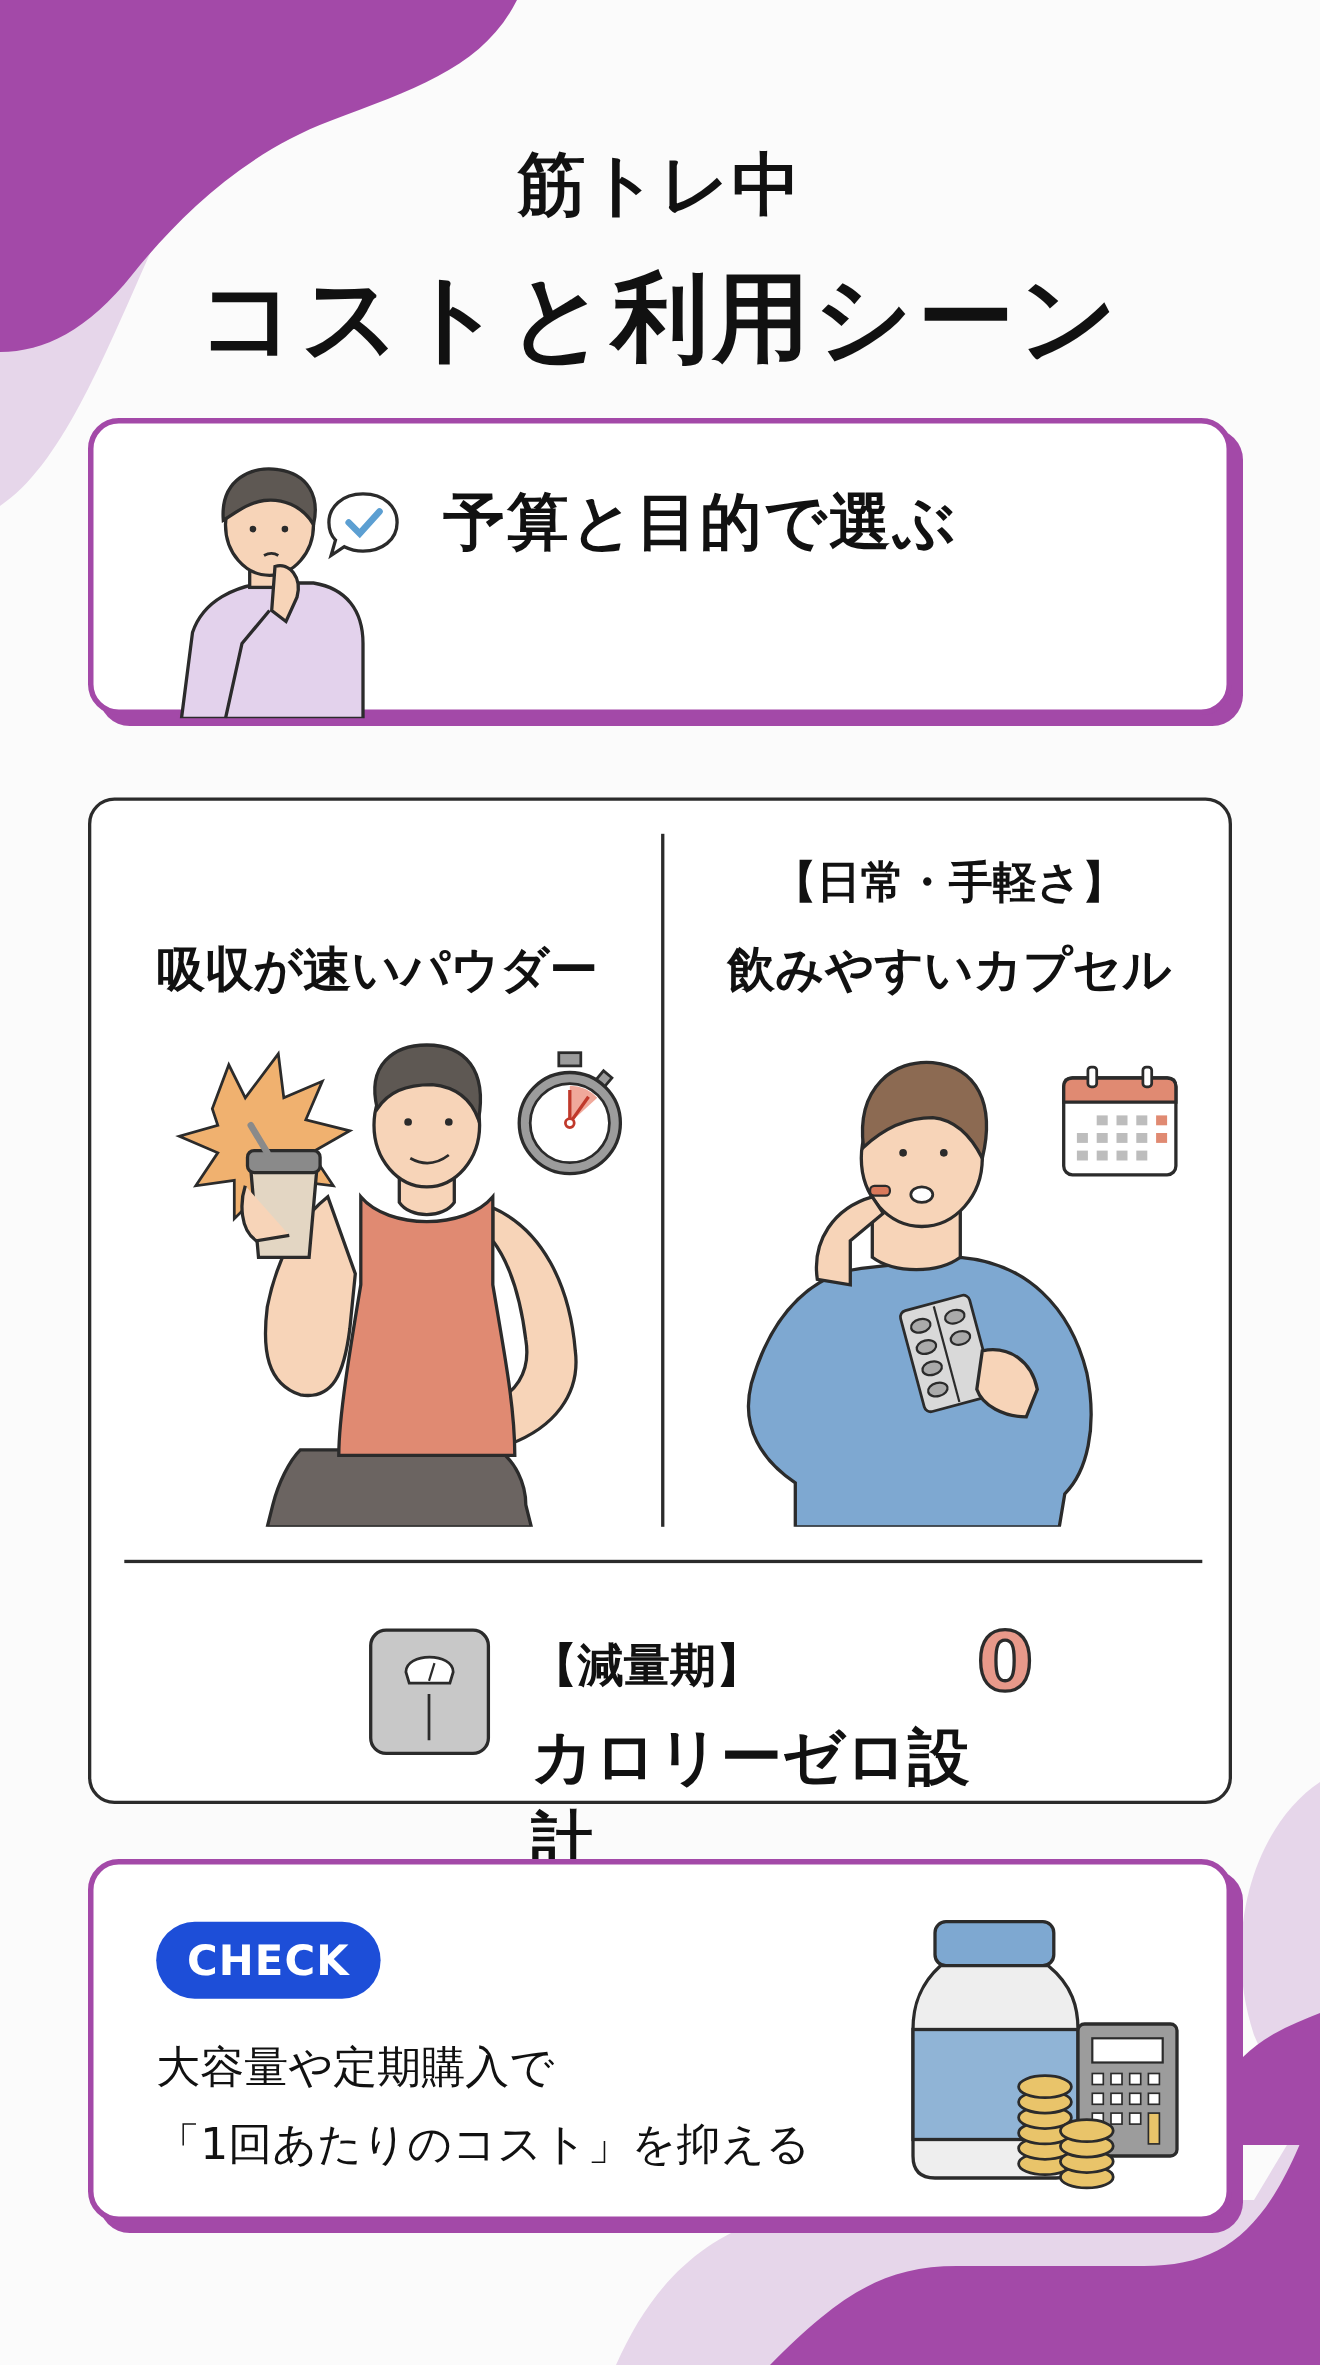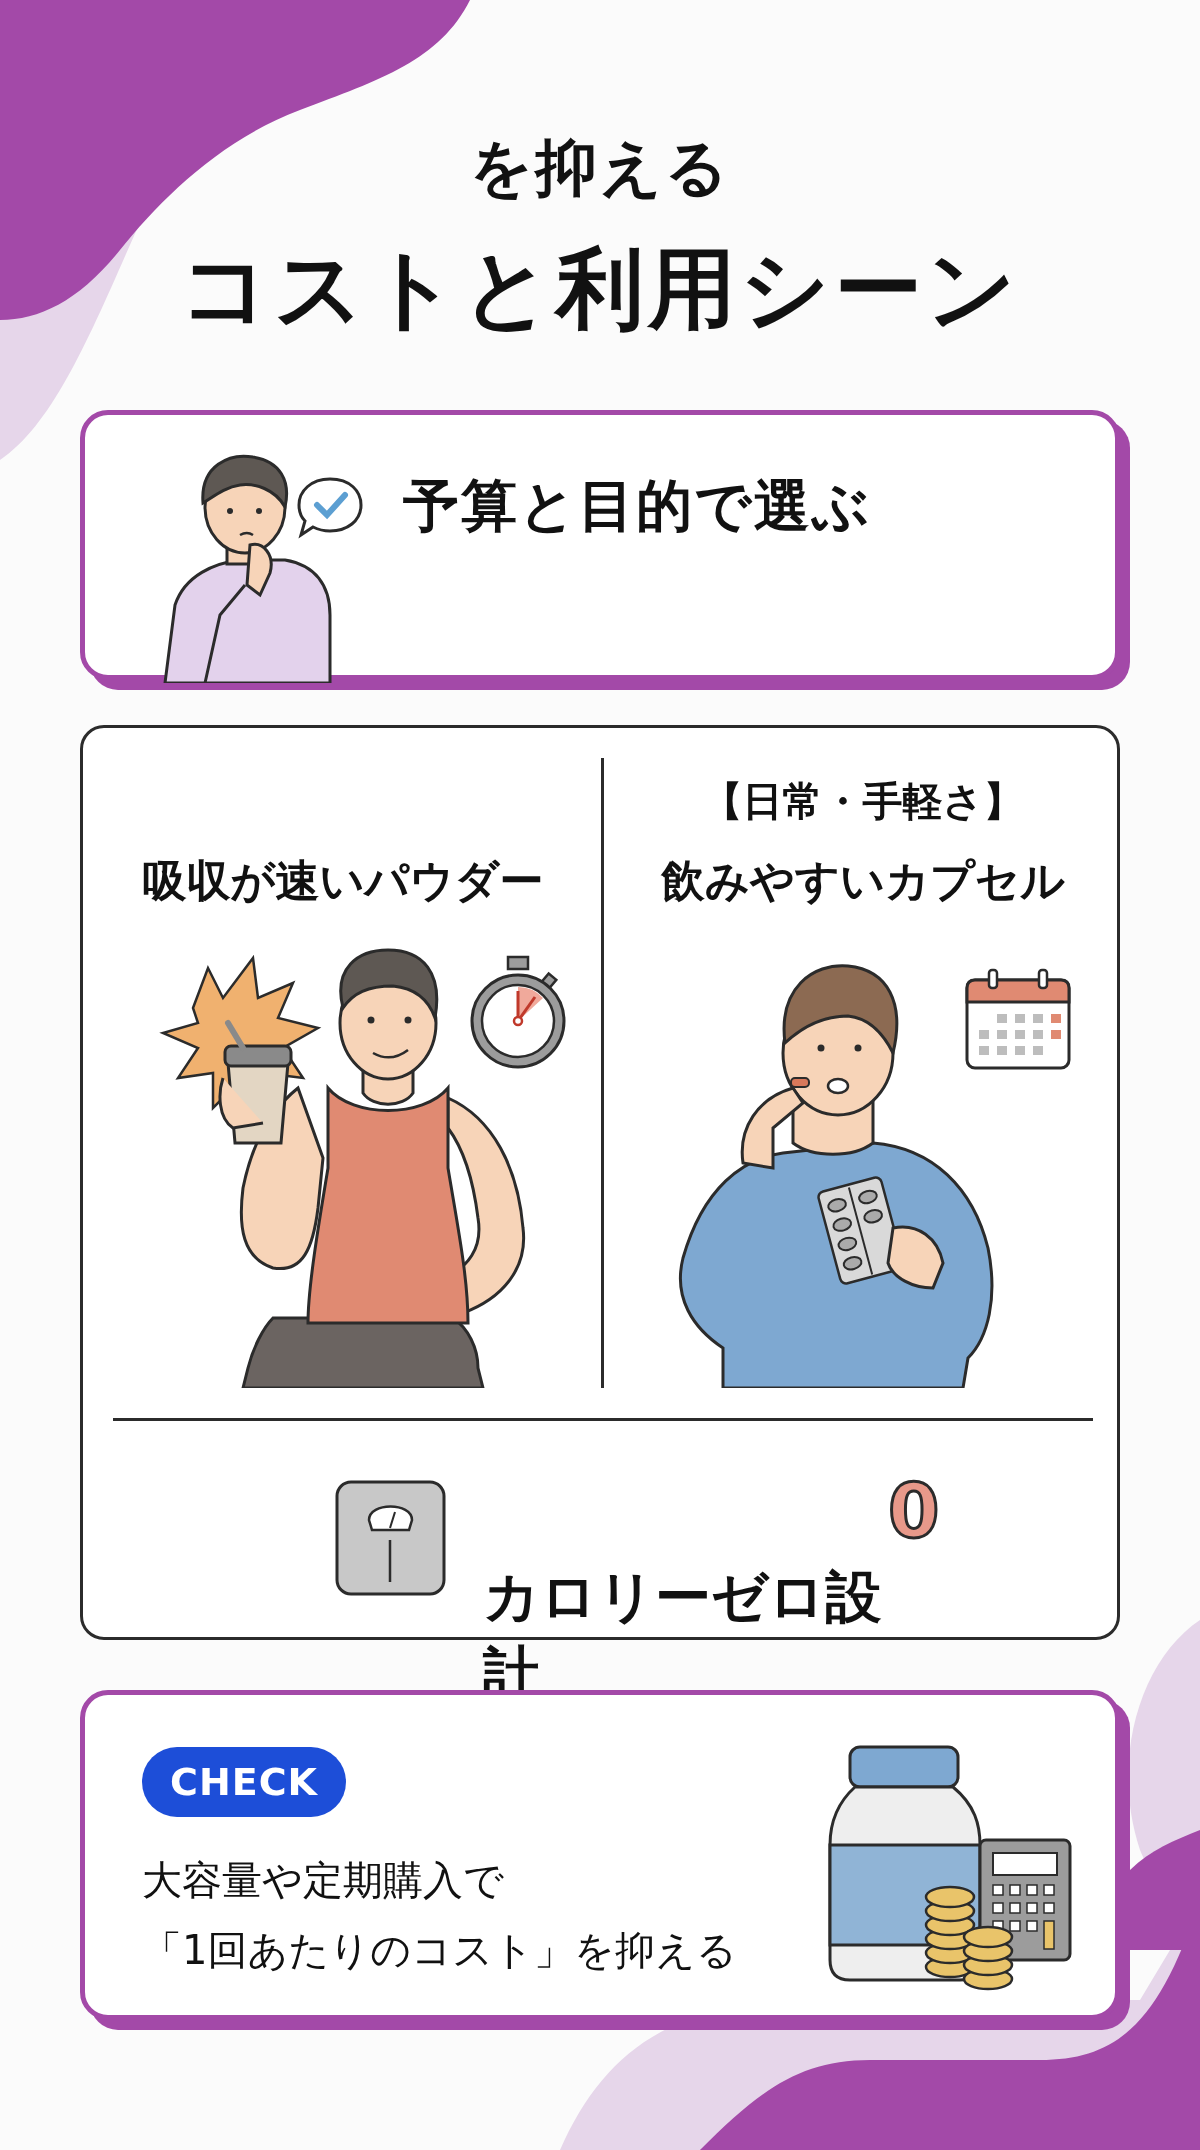--- a/index.html
+++ b/index.html
@@ -4,21 +4,21 @@
 <style>
   html,body{margin:0;padding:0;}
   body{width:1200px;height:2150px;position:relative;overflow:hidden;background:#fbfbfb;font-family:"DejaVu Sans","Liberation Sans",sans-serif;color:#111;}
   .bg{position:absolute;left:0;top:0;width:1200px;height:2150px;z-index:0;}
   .title{position:absolute;left:0;width:1200px;text-align:center;font-weight:bold;color:#111;z-index:2;}
   .t1{top:126px;font-size:62px;letter-spacing:2px;}
   .t2{top:230px;font-size:88px;letter-spacing:4px;}
   .card{position:absolute;background:#fff;z-index:2;box-sizing:border-box;}
   .card-purple{border:5px solid #a349a8;border-radius:28px;box-shadow:10px 10px 0 #a349a8;}
   .card-dark{border:3px solid #2b2b2b;border-radius:24px;}
-  .intro{left:80px;top:410px;width:1040px;height:270px;}
+  .intro{left:80px;top:380px;width:1040px;height:270px;}
   .intro-text{position:absolute;left:318px;top:50px;font-size:56px;font-weight:bold;line-height:82px;letter-spacing:2px;}
   .intro-fig{position:absolute;left:60px;top:30px;width:260px;height:238px;}
   .types{left:80px;top:725px;width:1040px;height:915px;}
   .vdiv{position:absolute;left:518px;top:30px;width:3px;height:630px;background:#2b2b2b;}
   .hdiv{position:absolute;left:30px;top:690px;width:980px;height:3px;background:#2b2b2b;}
   .col-h{position:absolute;width:500px;text-align:center;font-weight:bold;font-size:40px;}
   .col-h.tag{top:46px;}
   .col-h.desc{top:124px;font-size:44px;}
   .left{left:10px;} .right{left:530px;}
   .fig{position:absolute;}
@@ -38,21 +38,21 @@
 
 <svg class="bg" viewBox="0 0 1200 2150">
   <path d="M0,0 L300,0 C300,0 200,90 150,200 C100,310 60,420 0,460 Z" fill="#e6d6ea"></path>
   <path d="M0,0 L470,0 C440,60 380,80 300,110 C220,140 160,200 120,250 C80,300 40,320 0,320 Z" fill="#a349a8"></path>
   <path d="M1200,1620 C1140,1660 1110,1760 1140,1850 C1160,1900 1200,1920 1200,1920 Z" fill="#e6d6ea"></path>
   <path d="M560,2150 C600,2060 660,2010 780,2000 L1140,2000 L1200,1900 L1200,2150 Z" fill="#e6d6ea"></path>
   <path d="M700,2150 C760,2090 800,2060 870,2060 L1040,2060 C1120,2060 1160,2020 1200,1900 L1200,2150 Z" fill="#a349a8"></path>
   <path d="M1130,1870 C1150,1850 1175,1840 1200,1830 L1200,1950 L1130,1950 Z" fill="#a349a8"></path>
 </svg>
 
-<div class="title t1">を抑える</div>
+<div class="title t1">筋トレ中</div>
 <div class="title t2">コストと利用シーン</div>
 
 <div class="card card-purple intro">
   <svg class="intro-fig" viewBox="0 0 260 238">
     <path d="M20,238 L30,160 C40,130 70,118 95,115 L140,115 C170,120 185,140 185,170 L185,238 Z" fill="#e3d2ec" stroke="#2b2b2b" stroke-width="3"></path>
     <rect x="82" y="85" width="30" height="34" fill="#f7d4b8" stroke="#2b2b2b" stroke-width="3"></rect>
     <ellipse cx="100" cy="62" rx="40" ry="46" fill="#f7d4b8" stroke="#2b2b2b" stroke-width="3"></ellipse>
     <path d="M58,58 C55,20 85,8 108,12 C135,16 146,36 140,62 C130,44 110,38 95,40 C80,42 68,52 58,58 Z" fill="#5e5853" stroke="#2b2b2b" stroke-width="3"></path>
     <circle cx="85" cy="66" r="3" fill="#2b2b2b"></circle>
     <circle cx="114" cy="66" r="3" fill="#2b2b2b"></circle>
@@ -149,20 +149,21 @@
 
   <div class="hdiv"></div>
 
   <div class="diet">
     <svg style="position:absolute;left:0;top:10px;width:115px;height:120px;" viewBox="0 0 115 120">
       <rect x="4" y="4" width="107" height="112" rx="14" fill="#c8c8c8" stroke="#2b2b2b" stroke-width="3"></rect>
       <path d="M36,42 C36,24 79,24 79,42 L76,52 L39,52 Z" fill="#fff" stroke="#2b2b2b" stroke-width="2.5"></path>
       <line x1="57" y1="50" x2="62" y2="34" stroke="#2b2b2b" stroke-width="2"></line>
       <line x1="57" y1="62" x2="57" y2="104" stroke="#2b2b2b" stroke-width="2.5"></line>
     </svg>
+    <div class="diet-tag">【減量期】</div>
     <div class="diet-desc">カロリーゼロ設計</div>
     <div class="zero">0</div>
   </div>
 </div>
 
 <div class="card card-purple check">
   <div class="badge">CHECK</div>
   <div class="check-text">
     <div>大容量や定期購入で</div>
     <div>「1回あたりのコスト」を抑える</div>

